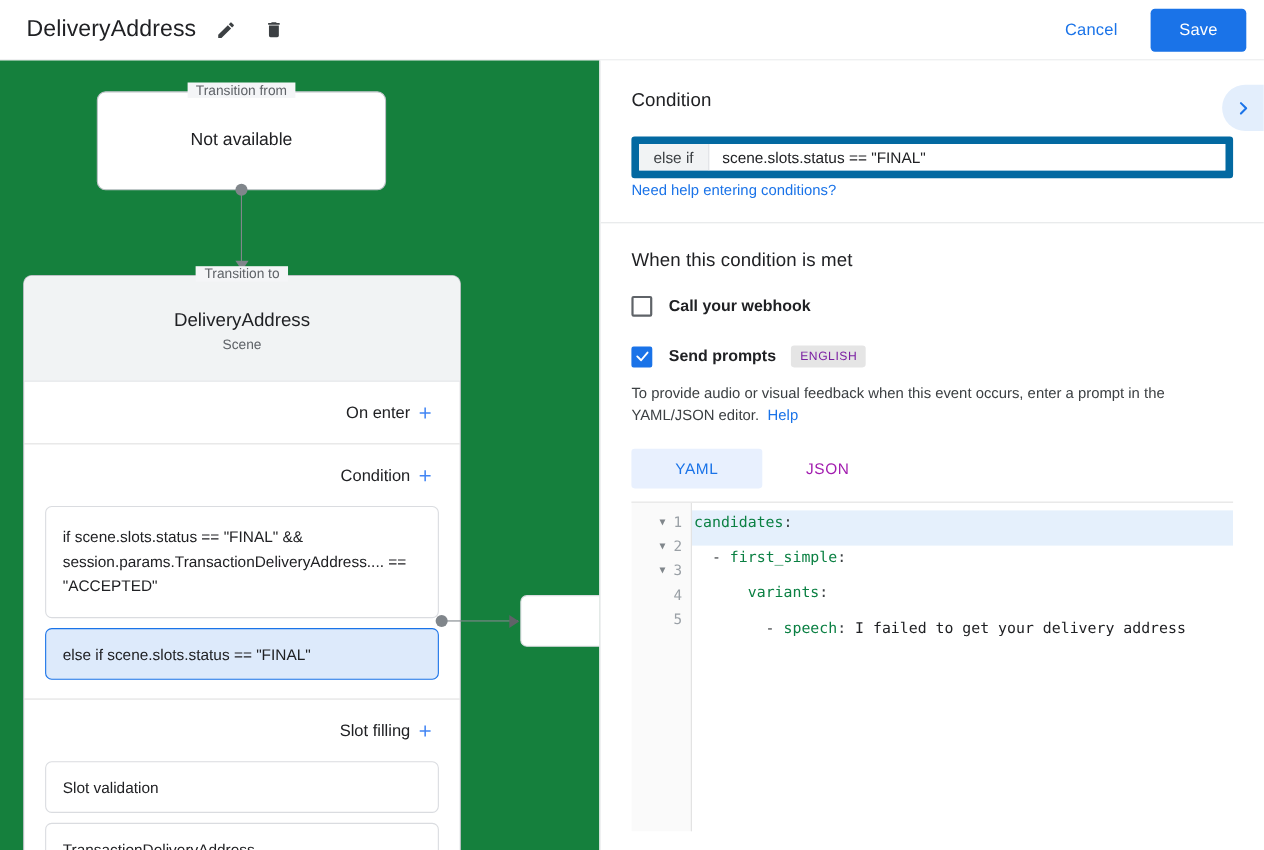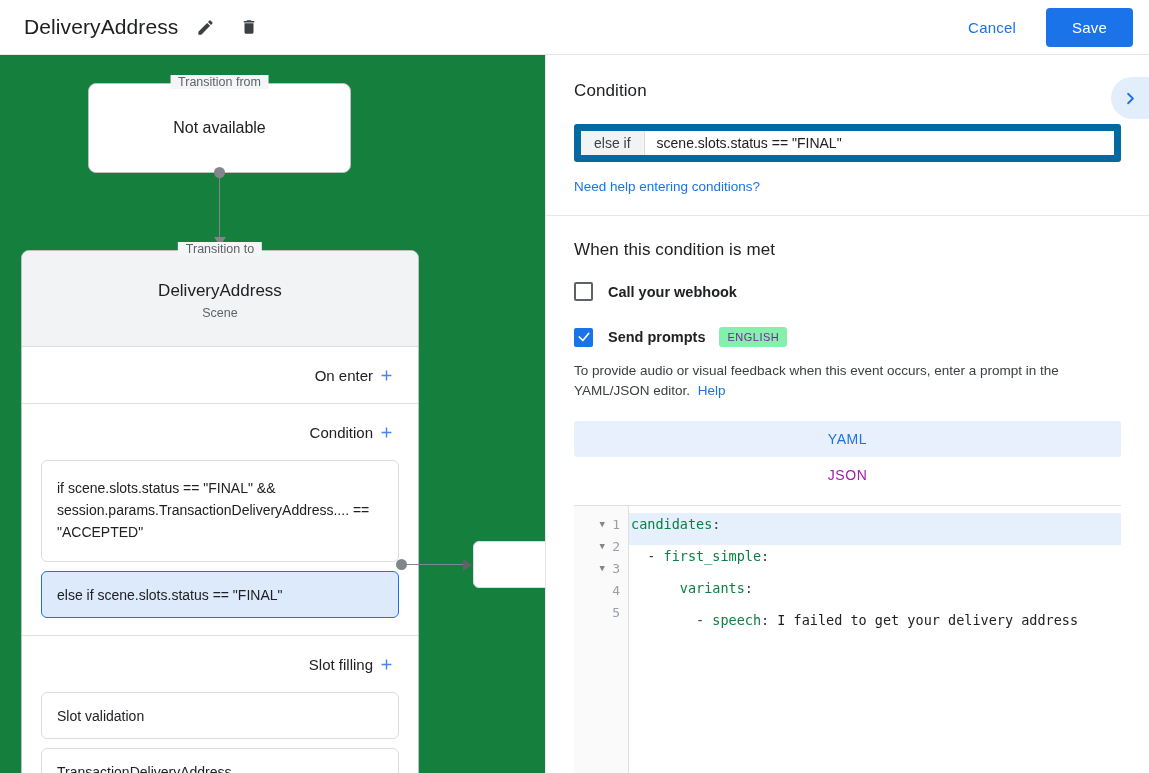--- a/index.html
+++ b/index.html
@@ -138,21 +138,21 @@
   .cond-prefix {
     background: #f1f3f4; border-right: 1px solid #dadce0;
     display: flex; align-items: center; padding: 0 13px;
     font-size: 14px; color: #3c4043;
   }
   .cond-input {
     flex: 1; border: none; outline: none; padding: 0 12px;
     font-size: 14px; color: #202124; font-family: inherit; background: #fff;
   }
   .link {
-    color: #1a73e8; font-size: 13.5px; margin-top: 17px; display: inline-block;
+    color: #1a73e8; font-size: 13.5px; margin-top: 3px; display: inline-block;
     cursor: pointer; text-decoration: none;
   }
   .chev-btn {
     position: absolute; right: 0; top: 22px; width: 38px; height: 42px;
     background: #e3eefc; border-radius: 21px 0 0 21px;
     display: flex; align-items: center; justify-content: center; cursor: pointer;
   }
 
   .checkrow { display: flex; align-items: center; margin-top: 22px; }
   .cbox {
@@ -161,29 +161,29 @@
   }
   .cbox.checked {
     background: #1a73e8; border-color: #1a73e8;
     display: flex; align-items: center; justify-content: center;
   }
   .cbox.checked svg { display: block; }
   .clabel {
     font-size: 14.5px; color: #202124; font-weight: bold; margin-left: 15px;
   }
   .badge {
-    margin-left: 14px; background: #86efac; color: #7b1fa2;
+    margin-left: 14px; background: #e5e5e5; color: #7b1fa2;
     font-size: 11px; letter-spacing: .5px; padding: 4px 8px; border-radius: 3px;
   }
   .helptext {
     font-size: 13.5px; color: #3c4043; line-height: 20px; margin-top: 14px;
     max-width: 552px;
   }
 
-  .tabs { display: flex; margin-top: 20px; flex-direction: column; }
+  .tabs { display: flex; margin-top: 20px; }
   .tab {
     min-width: 119px; height: 36px; display: flex; align-items: center;
     justify-content: center; font-size: 14px; color: #a21caf;
     letter-spacing: .6px; cursor: pointer; border-radius: 3px;
   }
   .tab.active { background: #e8f0fe; color: #1a73e8; }
 
   .editor {
     position: relative; margin-top: 12px; margin-left: 0;
     border-top: 1px solid #e0e0e0; height: 300px; display: flex;

